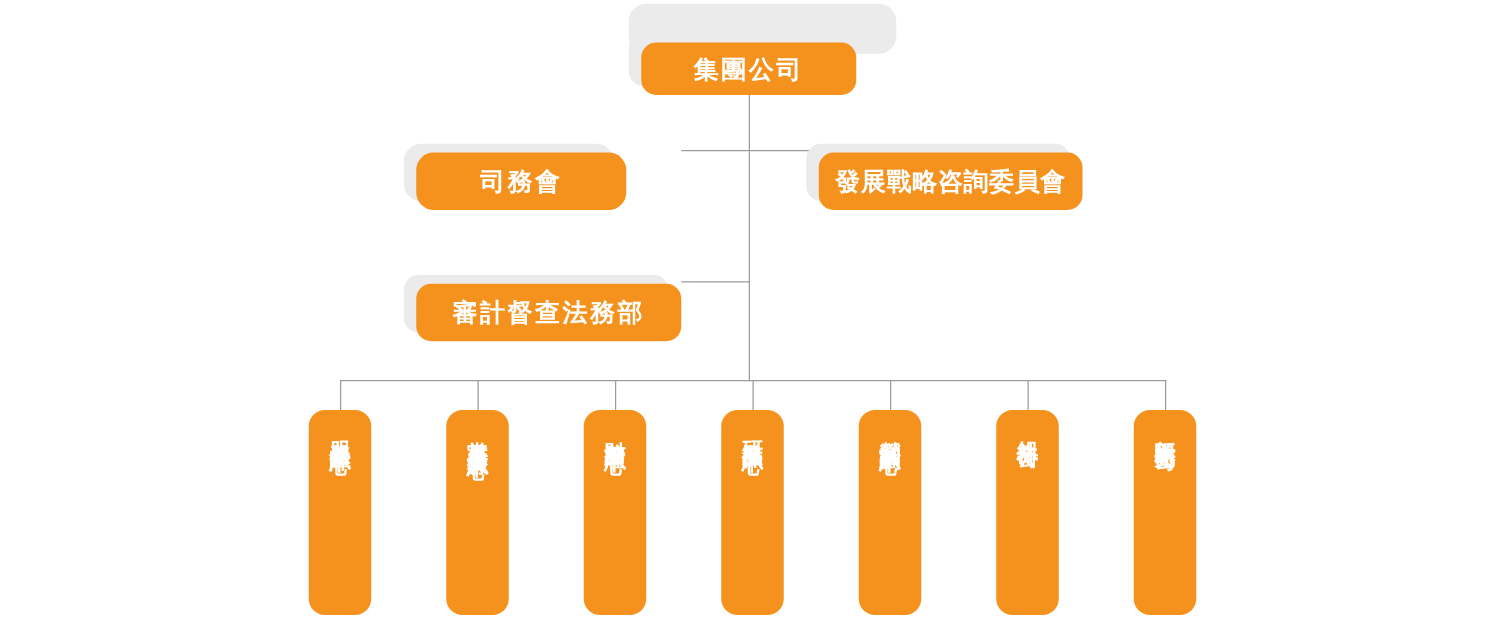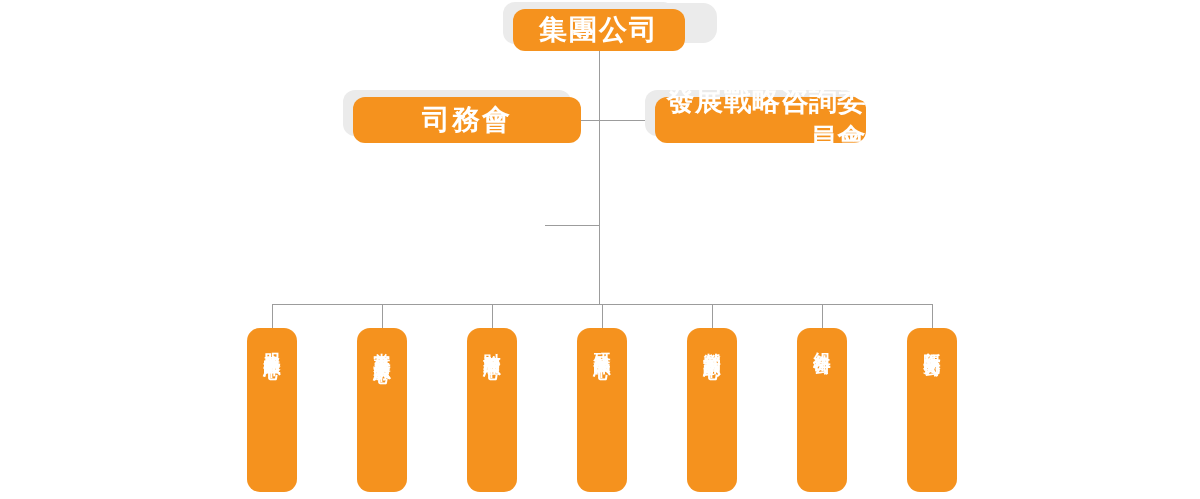--- a/index.html
+++ b/index.html
@@ -20,33 +20,34 @@
     position:absolute;
     background:var(--orange);
     color:var(--text);
     font-weight:bold;
     display:flex;align-items:center;justify-content:center;
     box-sizing:border-box;
     z-index:2;
   }
   .hnode{
     border-radius:12px;
-    font-size:28px;
+    font-size:20px;
     letter-spacing:2px;
     box-shadow:-10px -7px 0 0 var(--shadow);
+    margin-top:25px;
   }
   .root-backdrop{
     position:absolute;
     left:503px;top:3px;width:214px;height:40px;
     border-radius:14px;
     background:var(--shadow);
     z-index:1;
   }
   .node-root{left:513px;top:9px;width:172px;height:42px;}
-  .node-committee-left{left:353px;top:97px;width:228px;height:46px;}
+  .node-committee-left{left:333px;top:97px;width:168px;height:46px;border-radius:14px;}
   .node-committee-right{left:655px;top:97px;width:211px;height:46px;letter-spacing:0.5px;text-align:right;}
   .node-audit{left:333px;top:202px;width:212px;height:46px;}
   .dept{
     position:absolute;
     top:328px;width:50px;height:164px;
     background:var(--orange);
     border-radius:13px;
     color:var(--text);
     font-weight:bold;
     font-size:17px;
@@ -97,20 +98,23 @@
     <span>集團公司</span>
   </div>
 
   <div class="node hnode node-committee-left">
     <span>司務會</span>
   </div>
   <div class="node hnode node-committee-right">
     <span>發展戰略咨詢委員會</span>
   </div>
 
+  <div class="node hnode node-audit">
+    <span>審計督查法務部</span>
+  </div>
 
   <div class="dept" style="left:247px">
     <span>服務保障中心</span>
   </div>
   <div class="dept" style="left:357px">
     <span>黨群人力資源中心</span>
   </div>
   <div class="dept" style="left:467px">
     <span>財務管理中心</span>
   </div>

